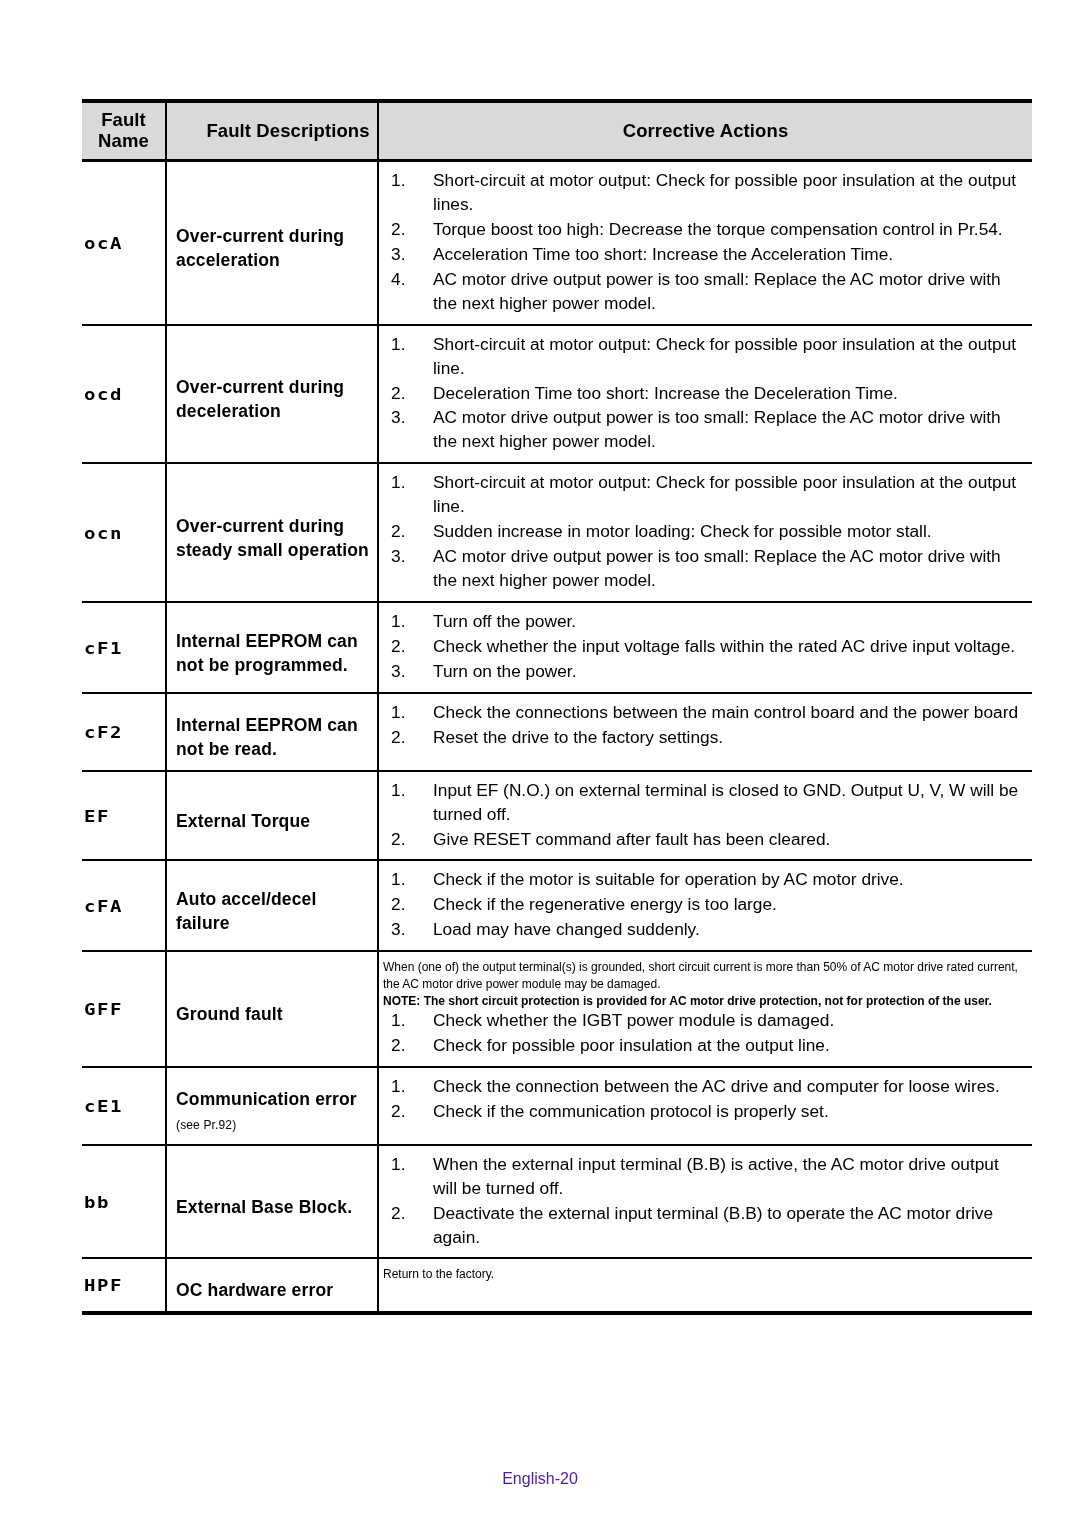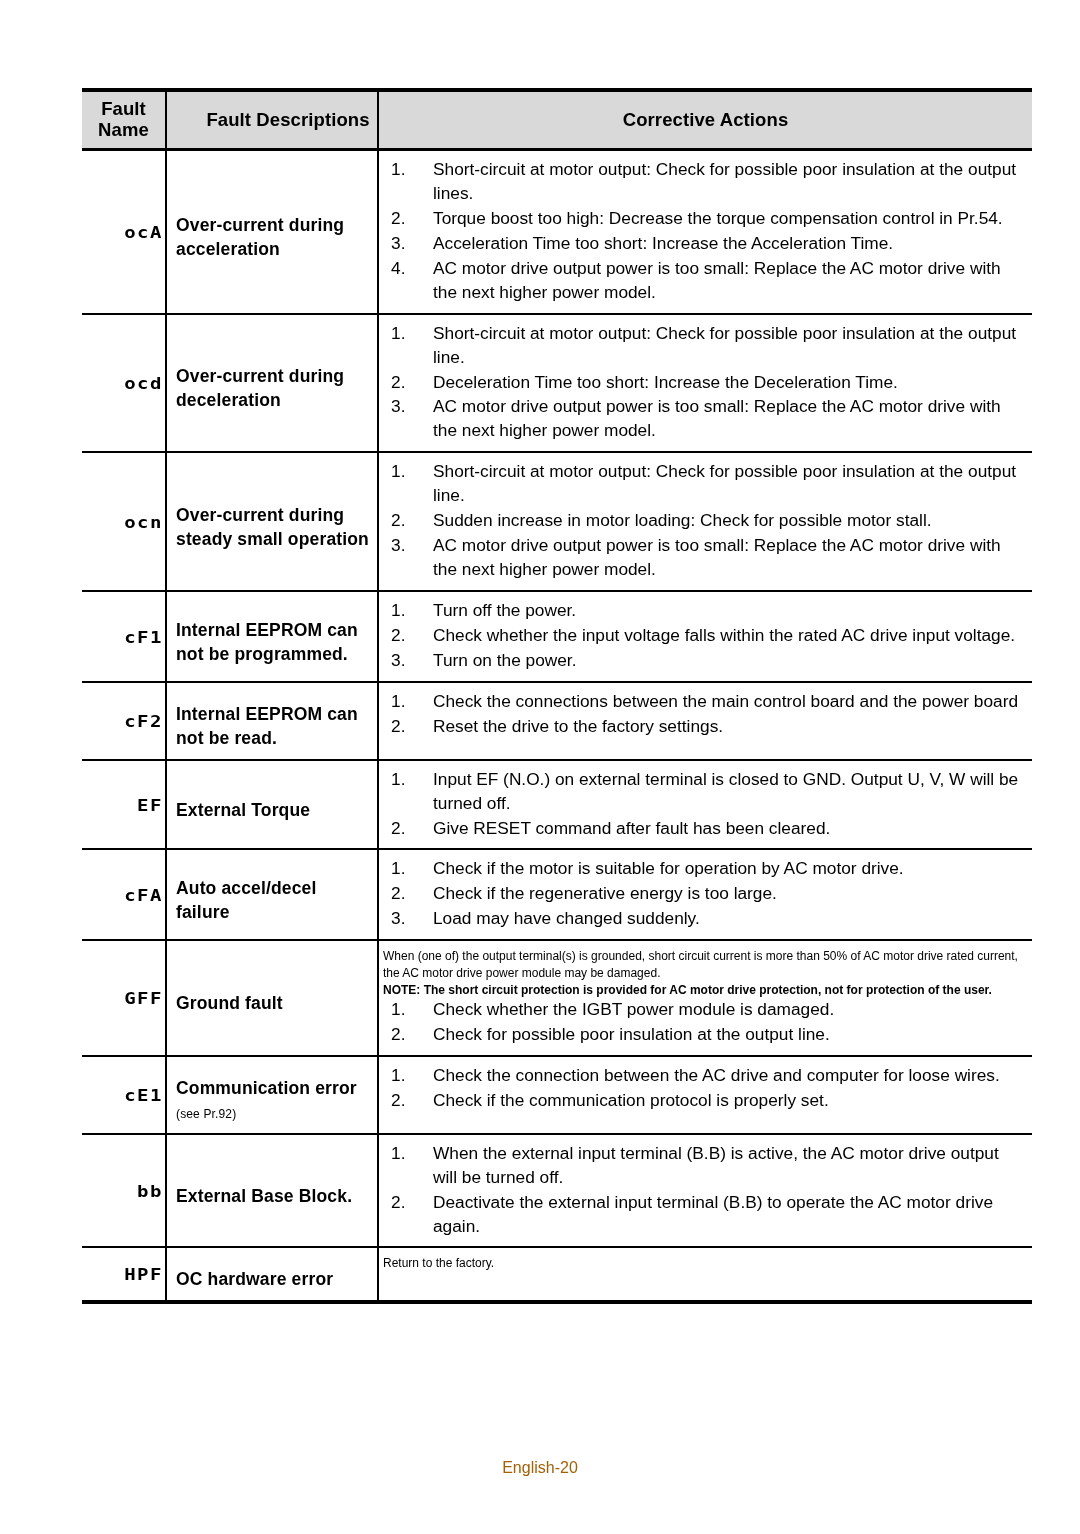--- a/index.html
+++ b/index.html
@@ -11,21 +11,21 @@
     width: 1080px;
     height: 1534px;
     font-family: "Liberation Sans", sans-serif;
     color: #000000;
     position: relative;
     overflow: hidden;
   }
 
   .page {
     position: absolute;
-    left: 0; top: 0;
+    left: 0; top: 11px;
     width: 1080px;
     height: 1098px;
   }
 
   .fault-table {
     position: absolute;
     left: 82px;
     top: 88px;
     width: 950px;
     border-collapse: collapse;
@@ -59,21 +59,21 @@
     border-bottom: 2.5px solid #000;
     vertical-align: middle;
     padding: 0;
   }
   tbody tr:last-child td {
     border-bottom: 4px solid #000;
   }
 
   td.cell-name {
     border-right: 2px solid #000;
-    text-align: right;
+    text-align: left;
     padding: 4px 2px;
   }
   td.cell-desc {
     border-right: 2px solid #000;
     padding: 20px 4px 8px 9px;
   }
   td.cell-act {
     padding: 7px 6px 7px 4px;
     vertical-align: top;
     margin-left: 9px;
@@ -137,21 +137,21 @@
     font-weight: bold;
   }
 
   .footer {
     position: absolute;
     left: 0;
     top: 1459px;
     width: 1080px;
     text-align: center;
     font-size: 16px;
-    color: #a16207;
+    color: #4c1d95;
   }
 </style>
 </head>
 <body>
 
 <div class="page">
 
   <table class="fault-table">
     <colgroup>
       <col class="c-name">

